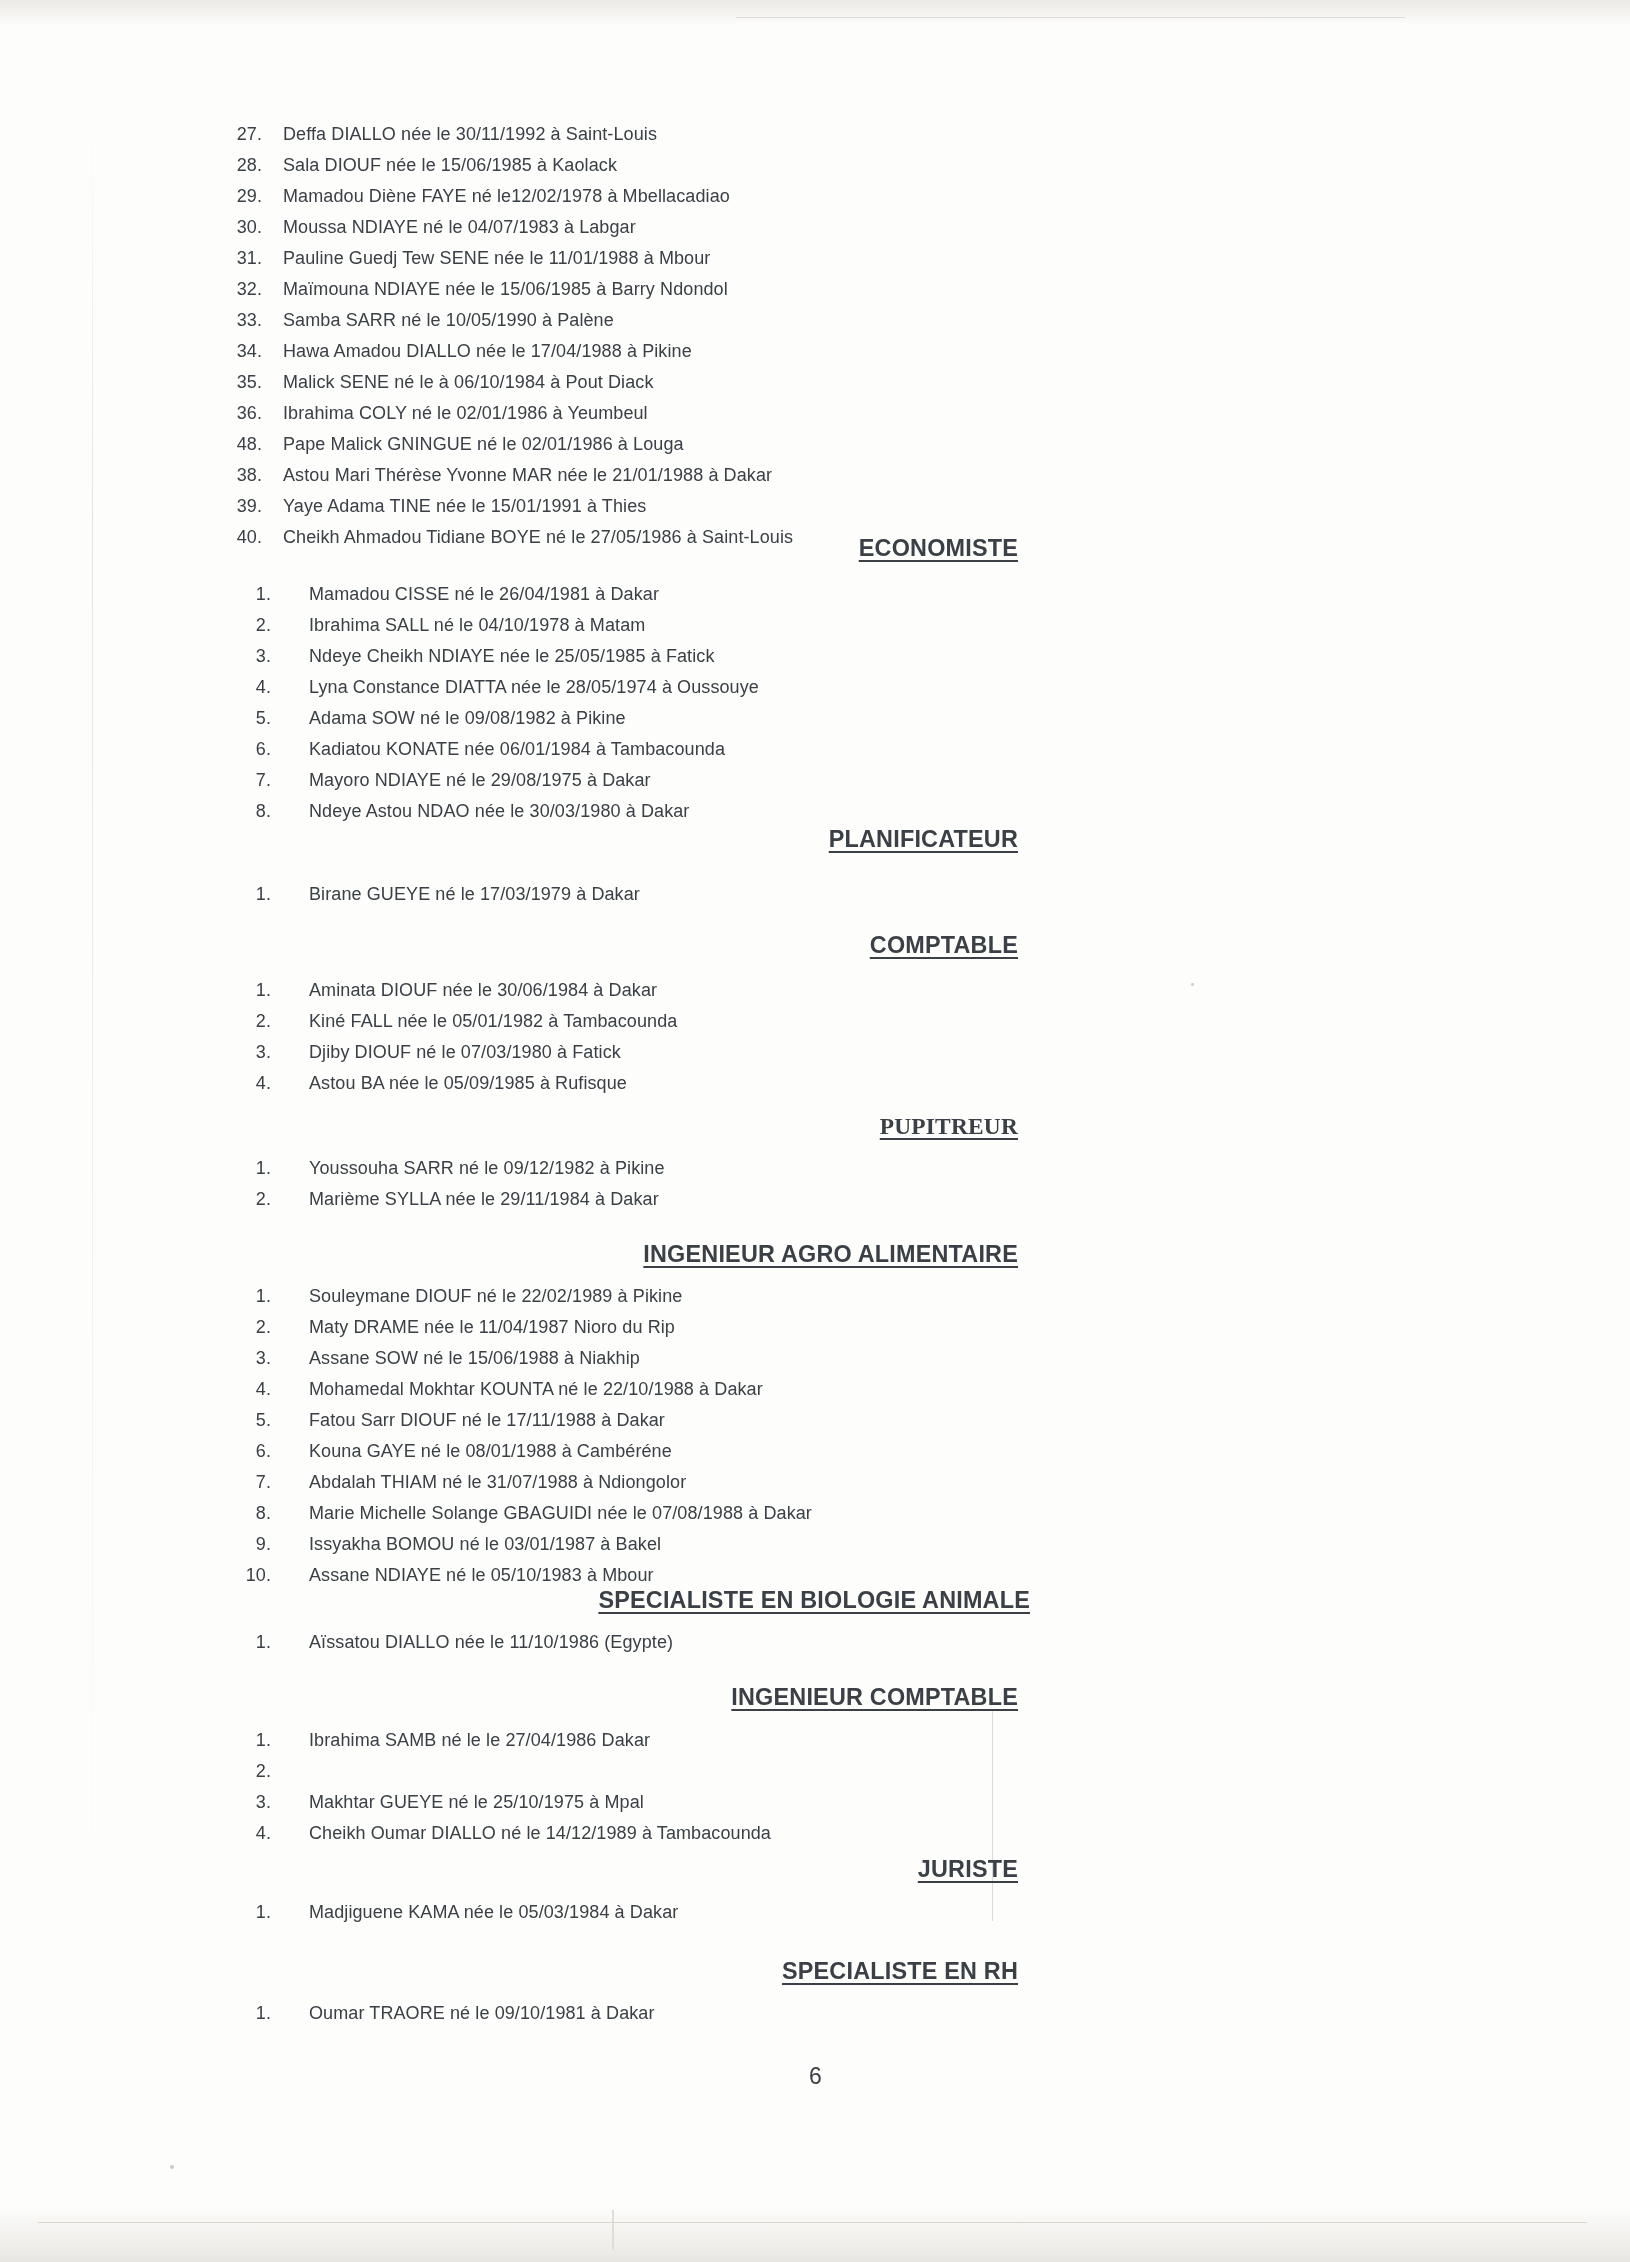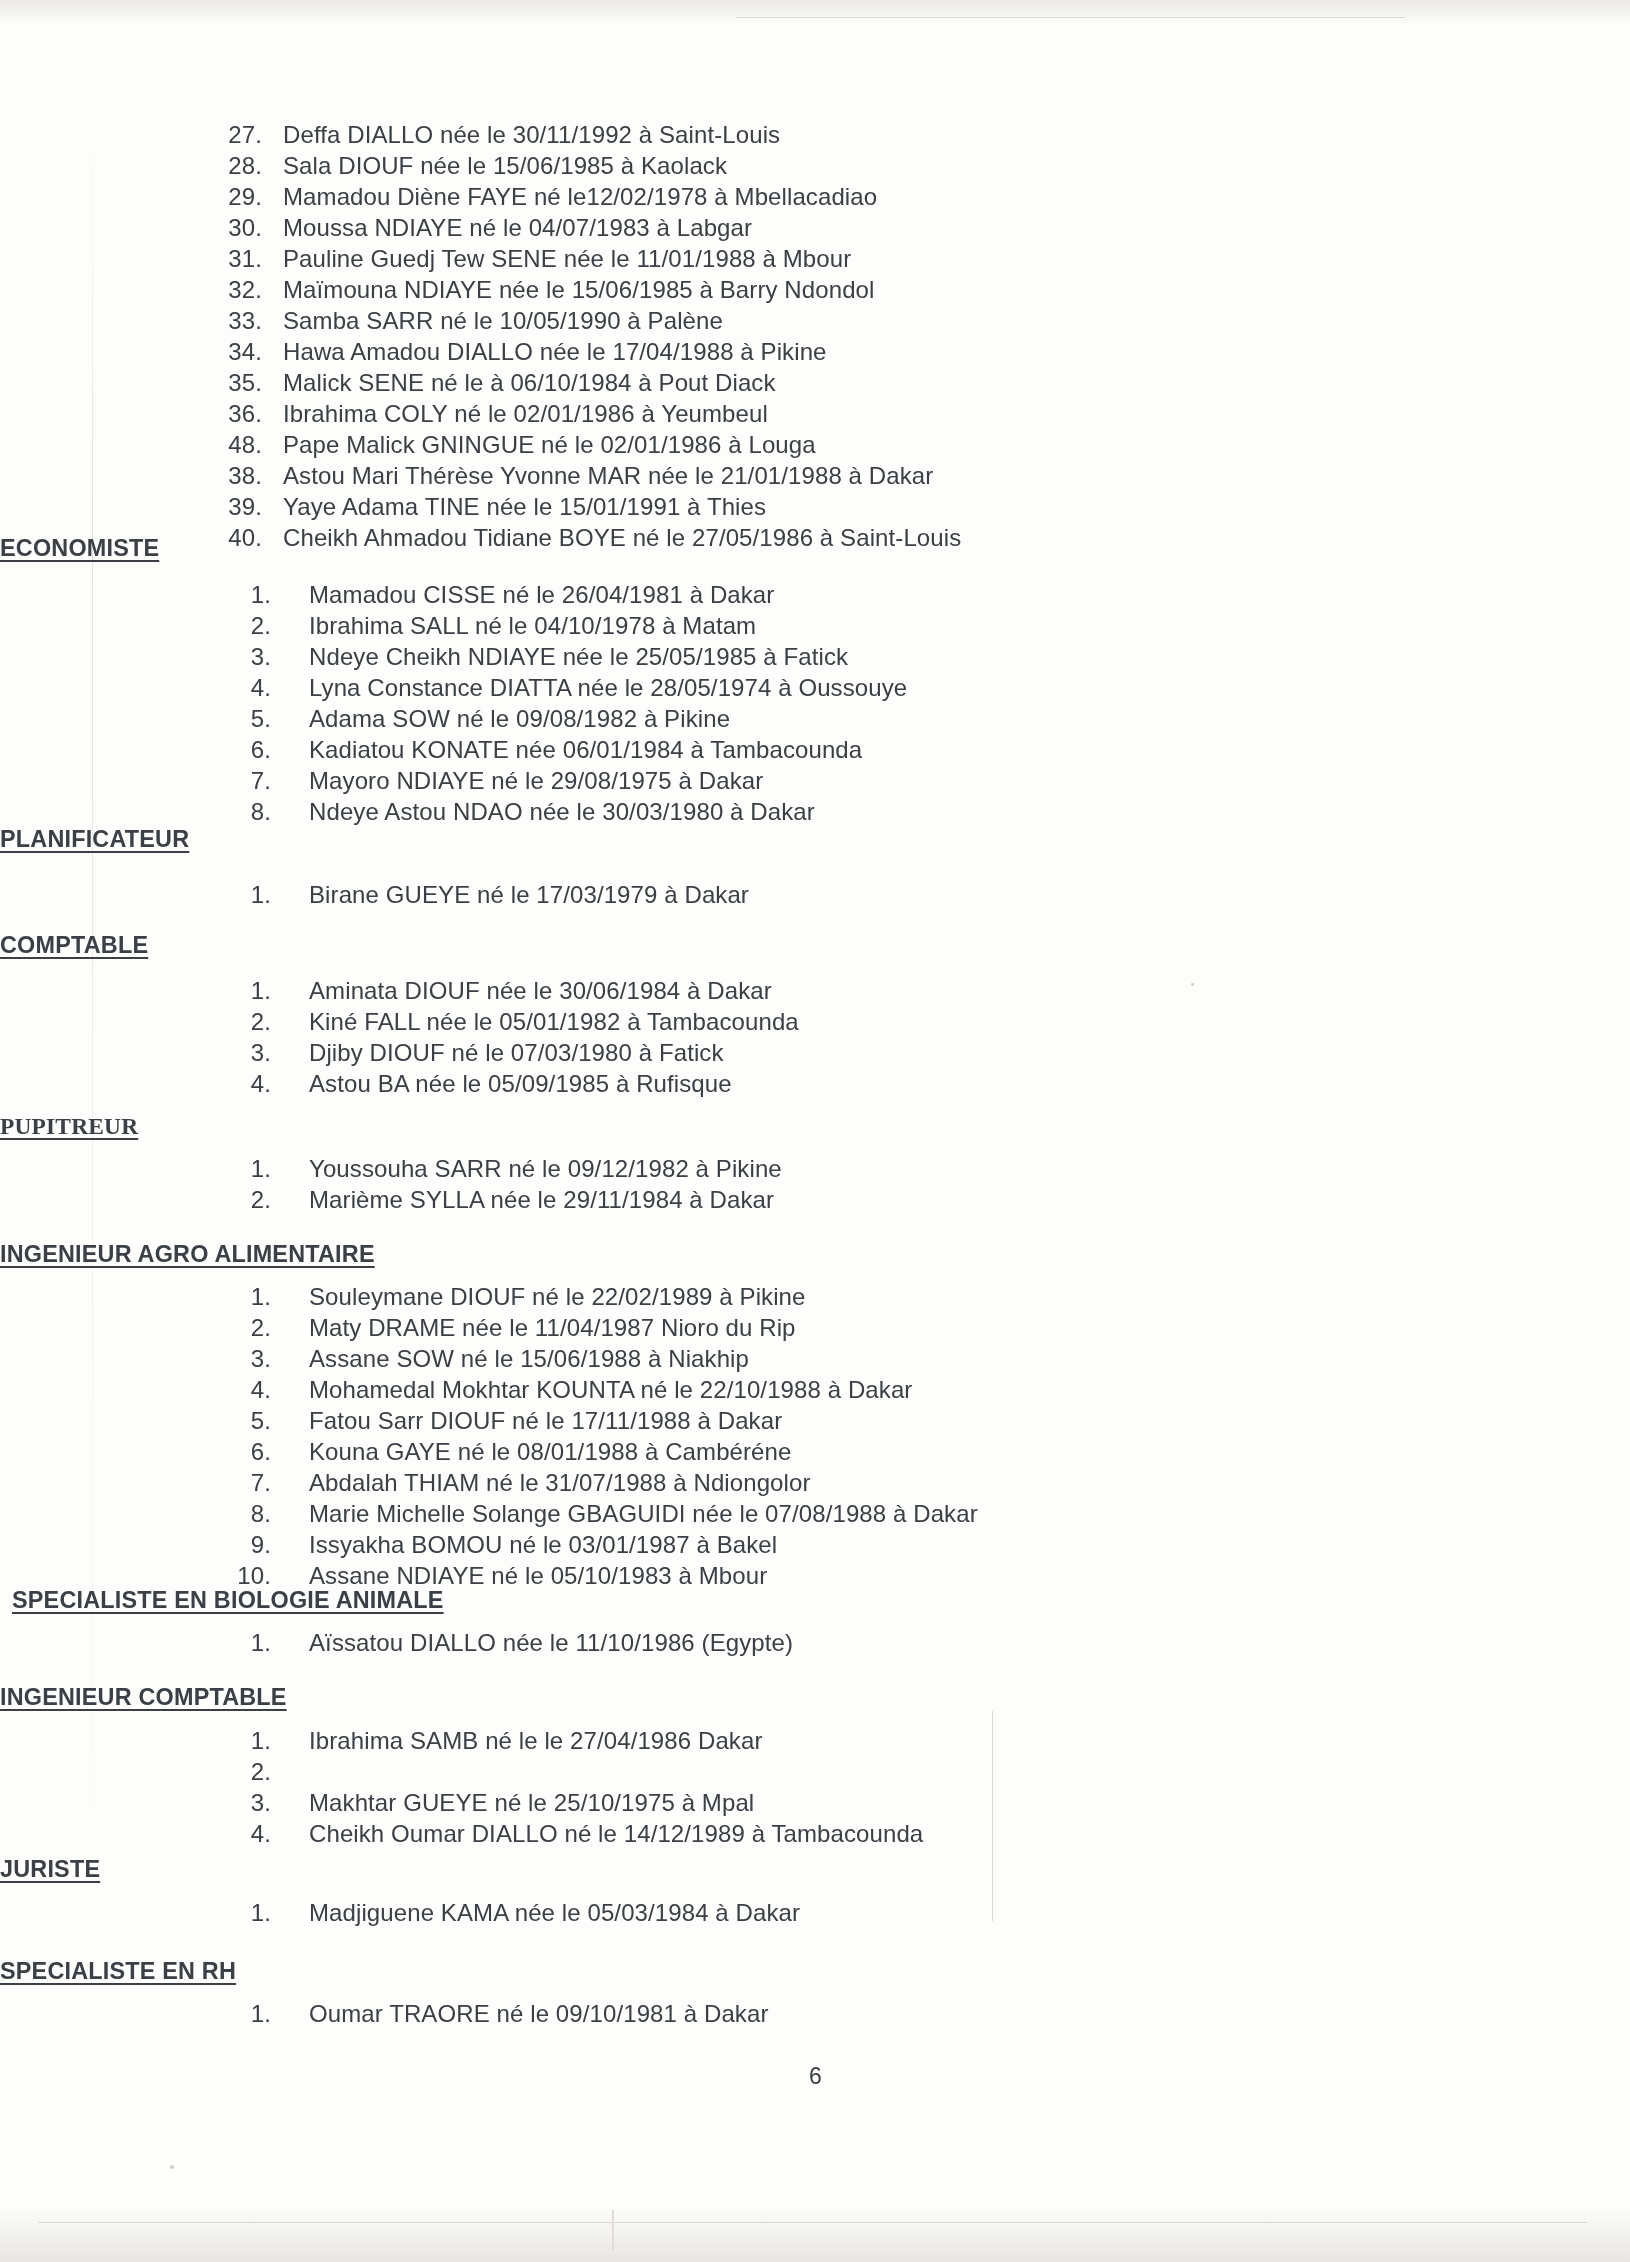--- a/index.html
+++ b/index.html
@@ -73,21 +73,21 @@
   }
 
   
   .list {
     margin: 0;
     padding: 0;
     list-style: none;
   }
   .list-item {
     display: flex;
-    font-size: 24px;
+    font-size: 18px;
     line-height: 31px;
     letter-spacing: 0.1px;
     white-space: nowrap;
   }
   .num {
     width: 59px;
     text-align: right;
     padding-right: 21px;
     flex: 0 0 auto;
   }
@@ -96,20 +96,21 @@
     width: 59px;
   }
   .txt {
     flex: 0 0 auto;
   }
 
   .section-heading {
     font-size: 23.4px;
     line-height: 31px;
     font-weight: bold;
+    text-align: right;
     text-decoration: underline;
     text-underline-offset: 3.8px;
     letter-spacing: 0.2px;
   }
 
   .page-number {
     font-size: 23px;
     text-align: center;
   }
 </style>

